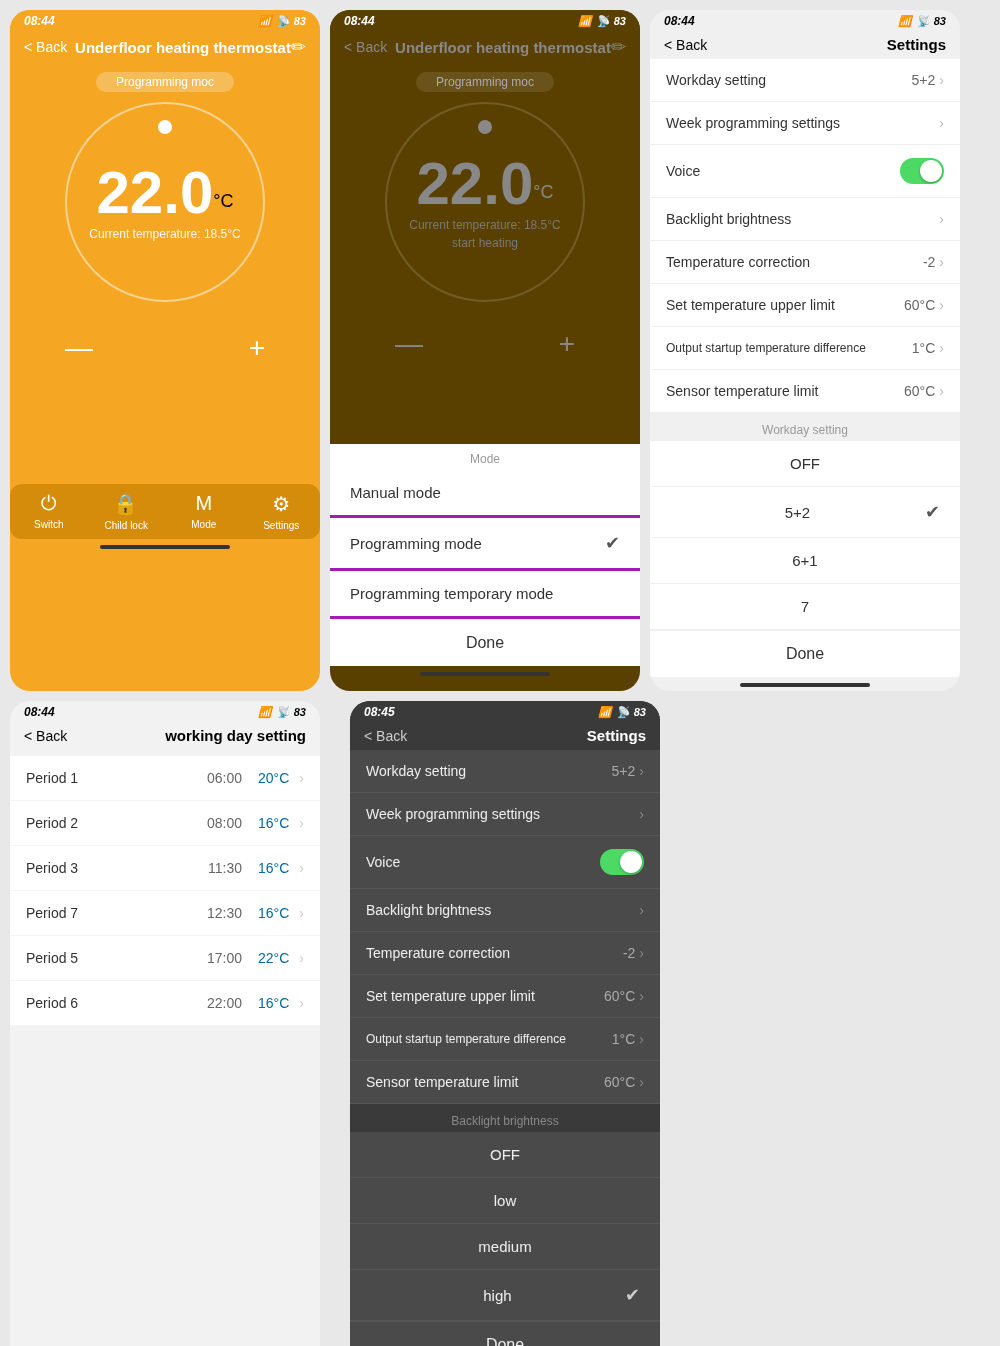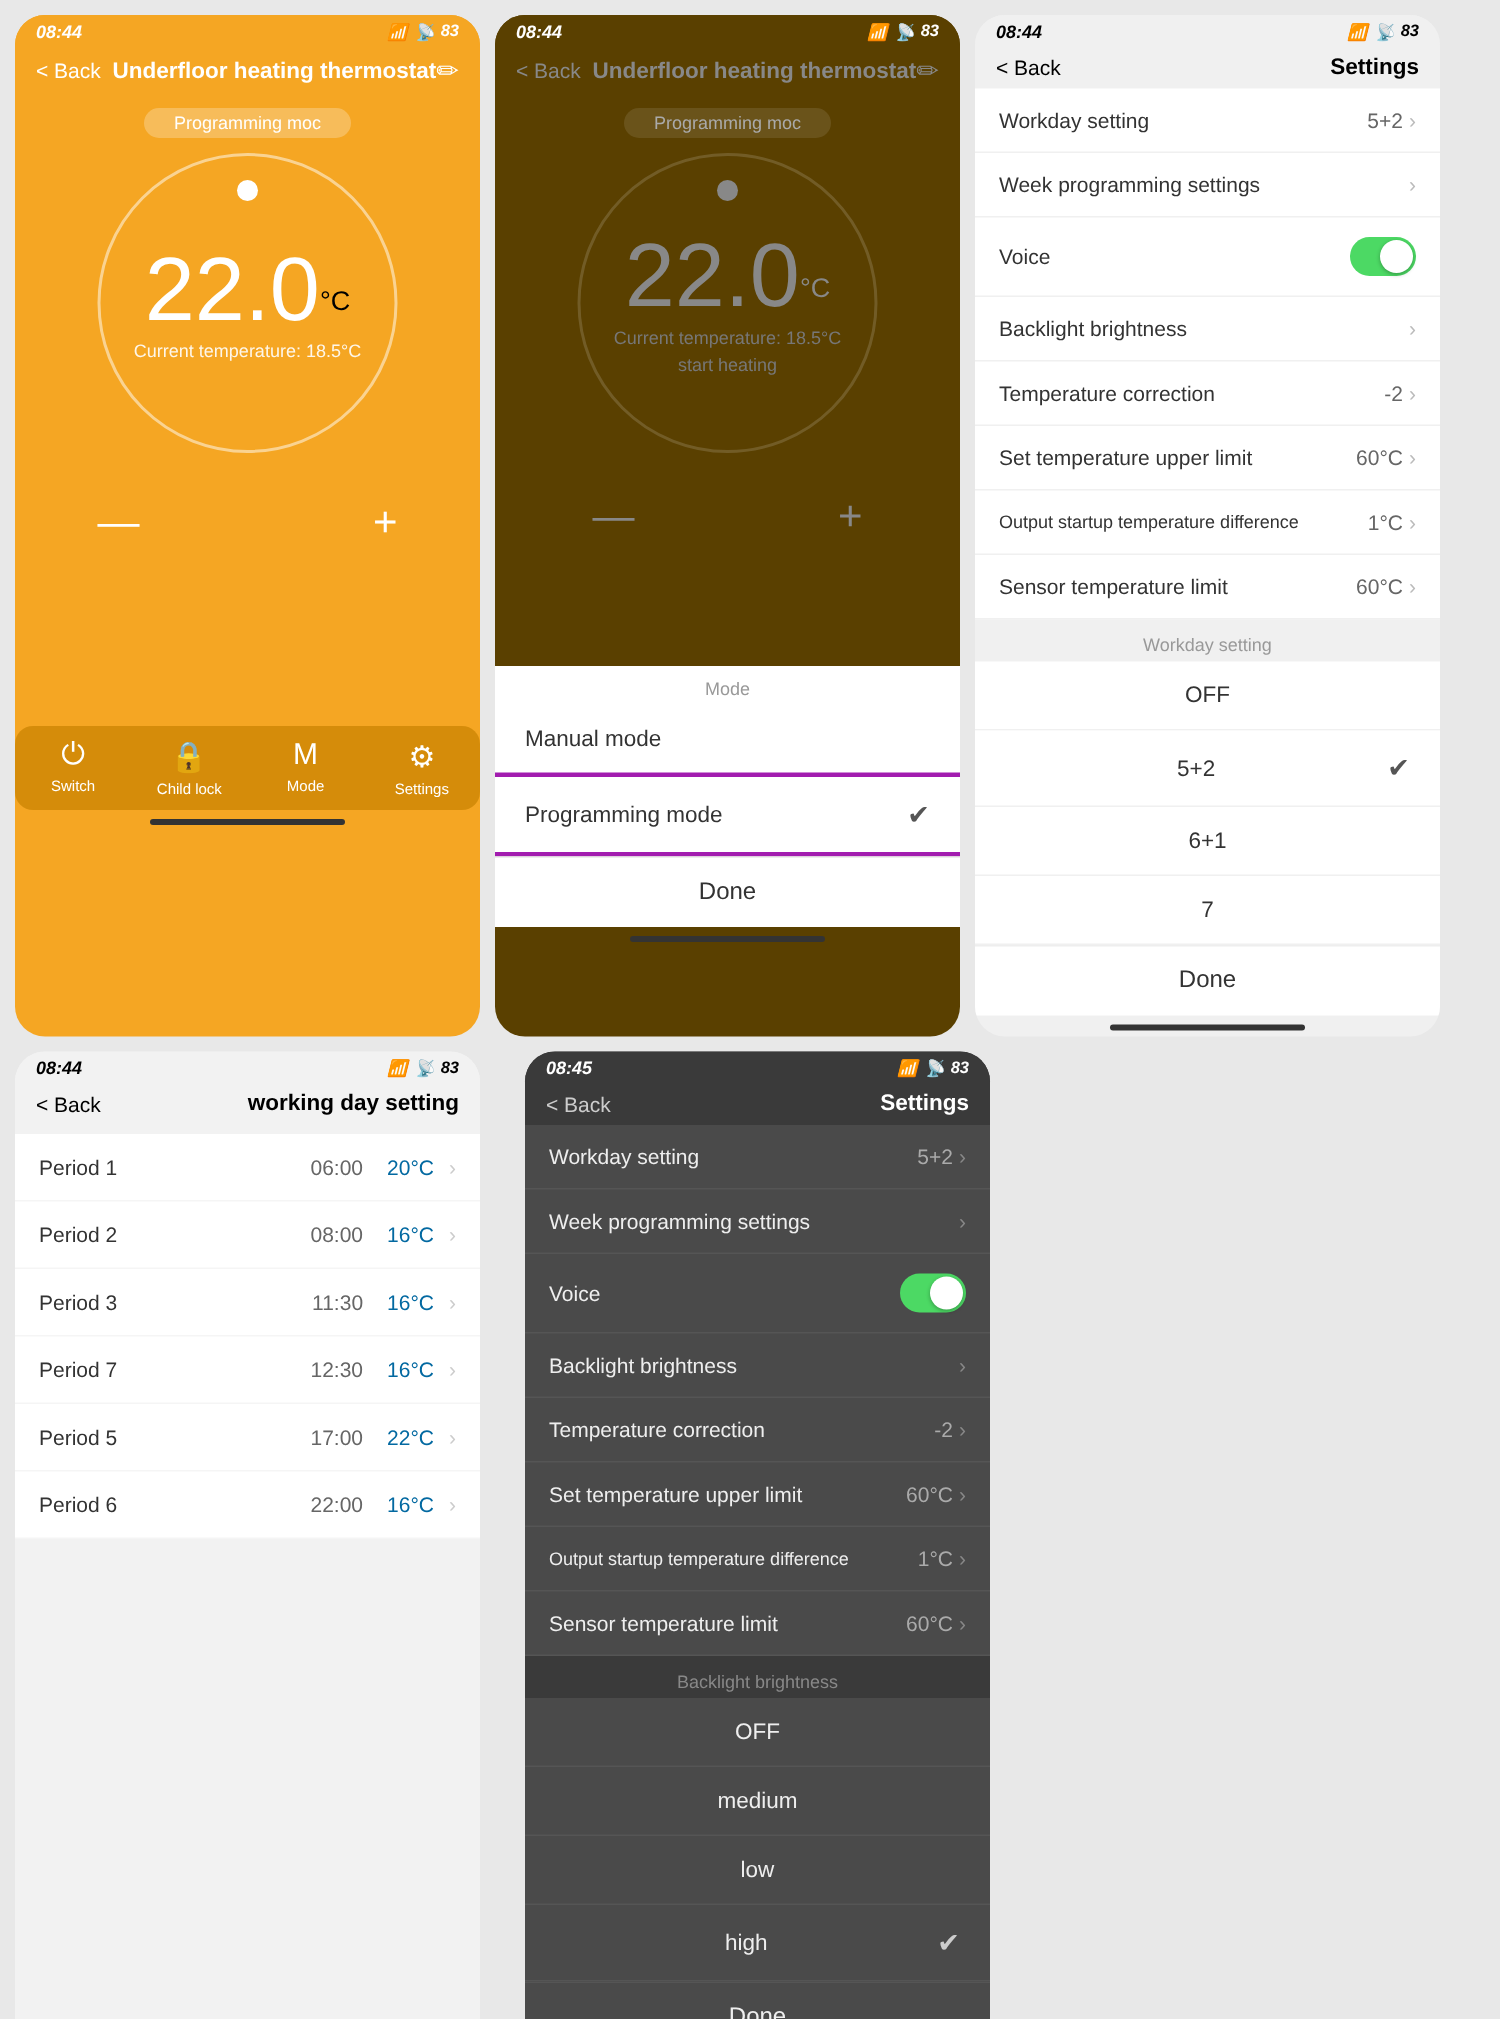--- a/index.html
+++ b/index.html
@@ -88,21 +88,21 @@
       height: 14px;
       border-radius: 50%;
       background: #fff;
       position: absolute;
       top: 16px;
       left: 50%;
       transform: translateX(-50%);
     }
     .thermo-temp {
       font-size: 60px;
-      font-weight: 400;
+      font-weight: 700;
       color: #fff;
       line-height: 1;
     }
     .thermo-unit { font-size: 18px; vertical-align: super; }
     .thermo-current { font-size: 12px; color: rgba(255,255,255,0.9); margin-top: 4px; }
     .thermo-controls {
       display: flex;
       justify-content: space-between;
       width: 200px;
       margin: 20px 0;
@@ -395,20 +395,23 @@
 
     <div class="mode-list">
       <div class="mode-section-header">Mode</div>
       <div class="mode-item">
         <span class="mode-item-label">Manual mode</span>
       </div>
       <div class="mode-item">
         <span class="mode-item-label">Programming mode</span>
         <span class="check-icon">✔</span>
       </div>
+      <div class="mode-item">
+        <span class="mode-item-label">Programming temporary mode</span>
+      </div>
     </div>
     <div class="done-btn">Done</div>
     <div class="home-indicator"></div>
   </div>
 
   <div class="phone screen3">
     <div class="status-bar">
       <span class="time">08:44</span>
       <div class="status-icons">
         <span>📶</span>
@@ -593,24 +596,24 @@
         <span class="dark-settings-label">Sensor temperature limit</span>
         <span class="dark-settings-value">60°C</span>
         <span class="dark-chevron">›</span>
       </div>
     </div>
     <div class="dark-sub-header">Backlight brightness</div>
     <div class="dark-sub-item">
       <span class="dark-sub-item-label">OFF</span>
     </div>
     <div class="dark-sub-item">
+      <span class="dark-sub-item-label">low</span>
+    </div>
+    <div class="dark-sub-item">
       <span class="dark-sub-item-label">medium</span>
-    </div>
-    <div class="dark-sub-item">
-      <span class="dark-sub-item-label">low</span>
     </div>
     <div class="dark-sub-item">
       <span class="dark-sub-item-label">high</span>
       <span style="color:#ccc;font-size:18px;">✔</span>
     </div>
     <div class="dark-done">Done</div>
 
   </div>
 
 </div>

